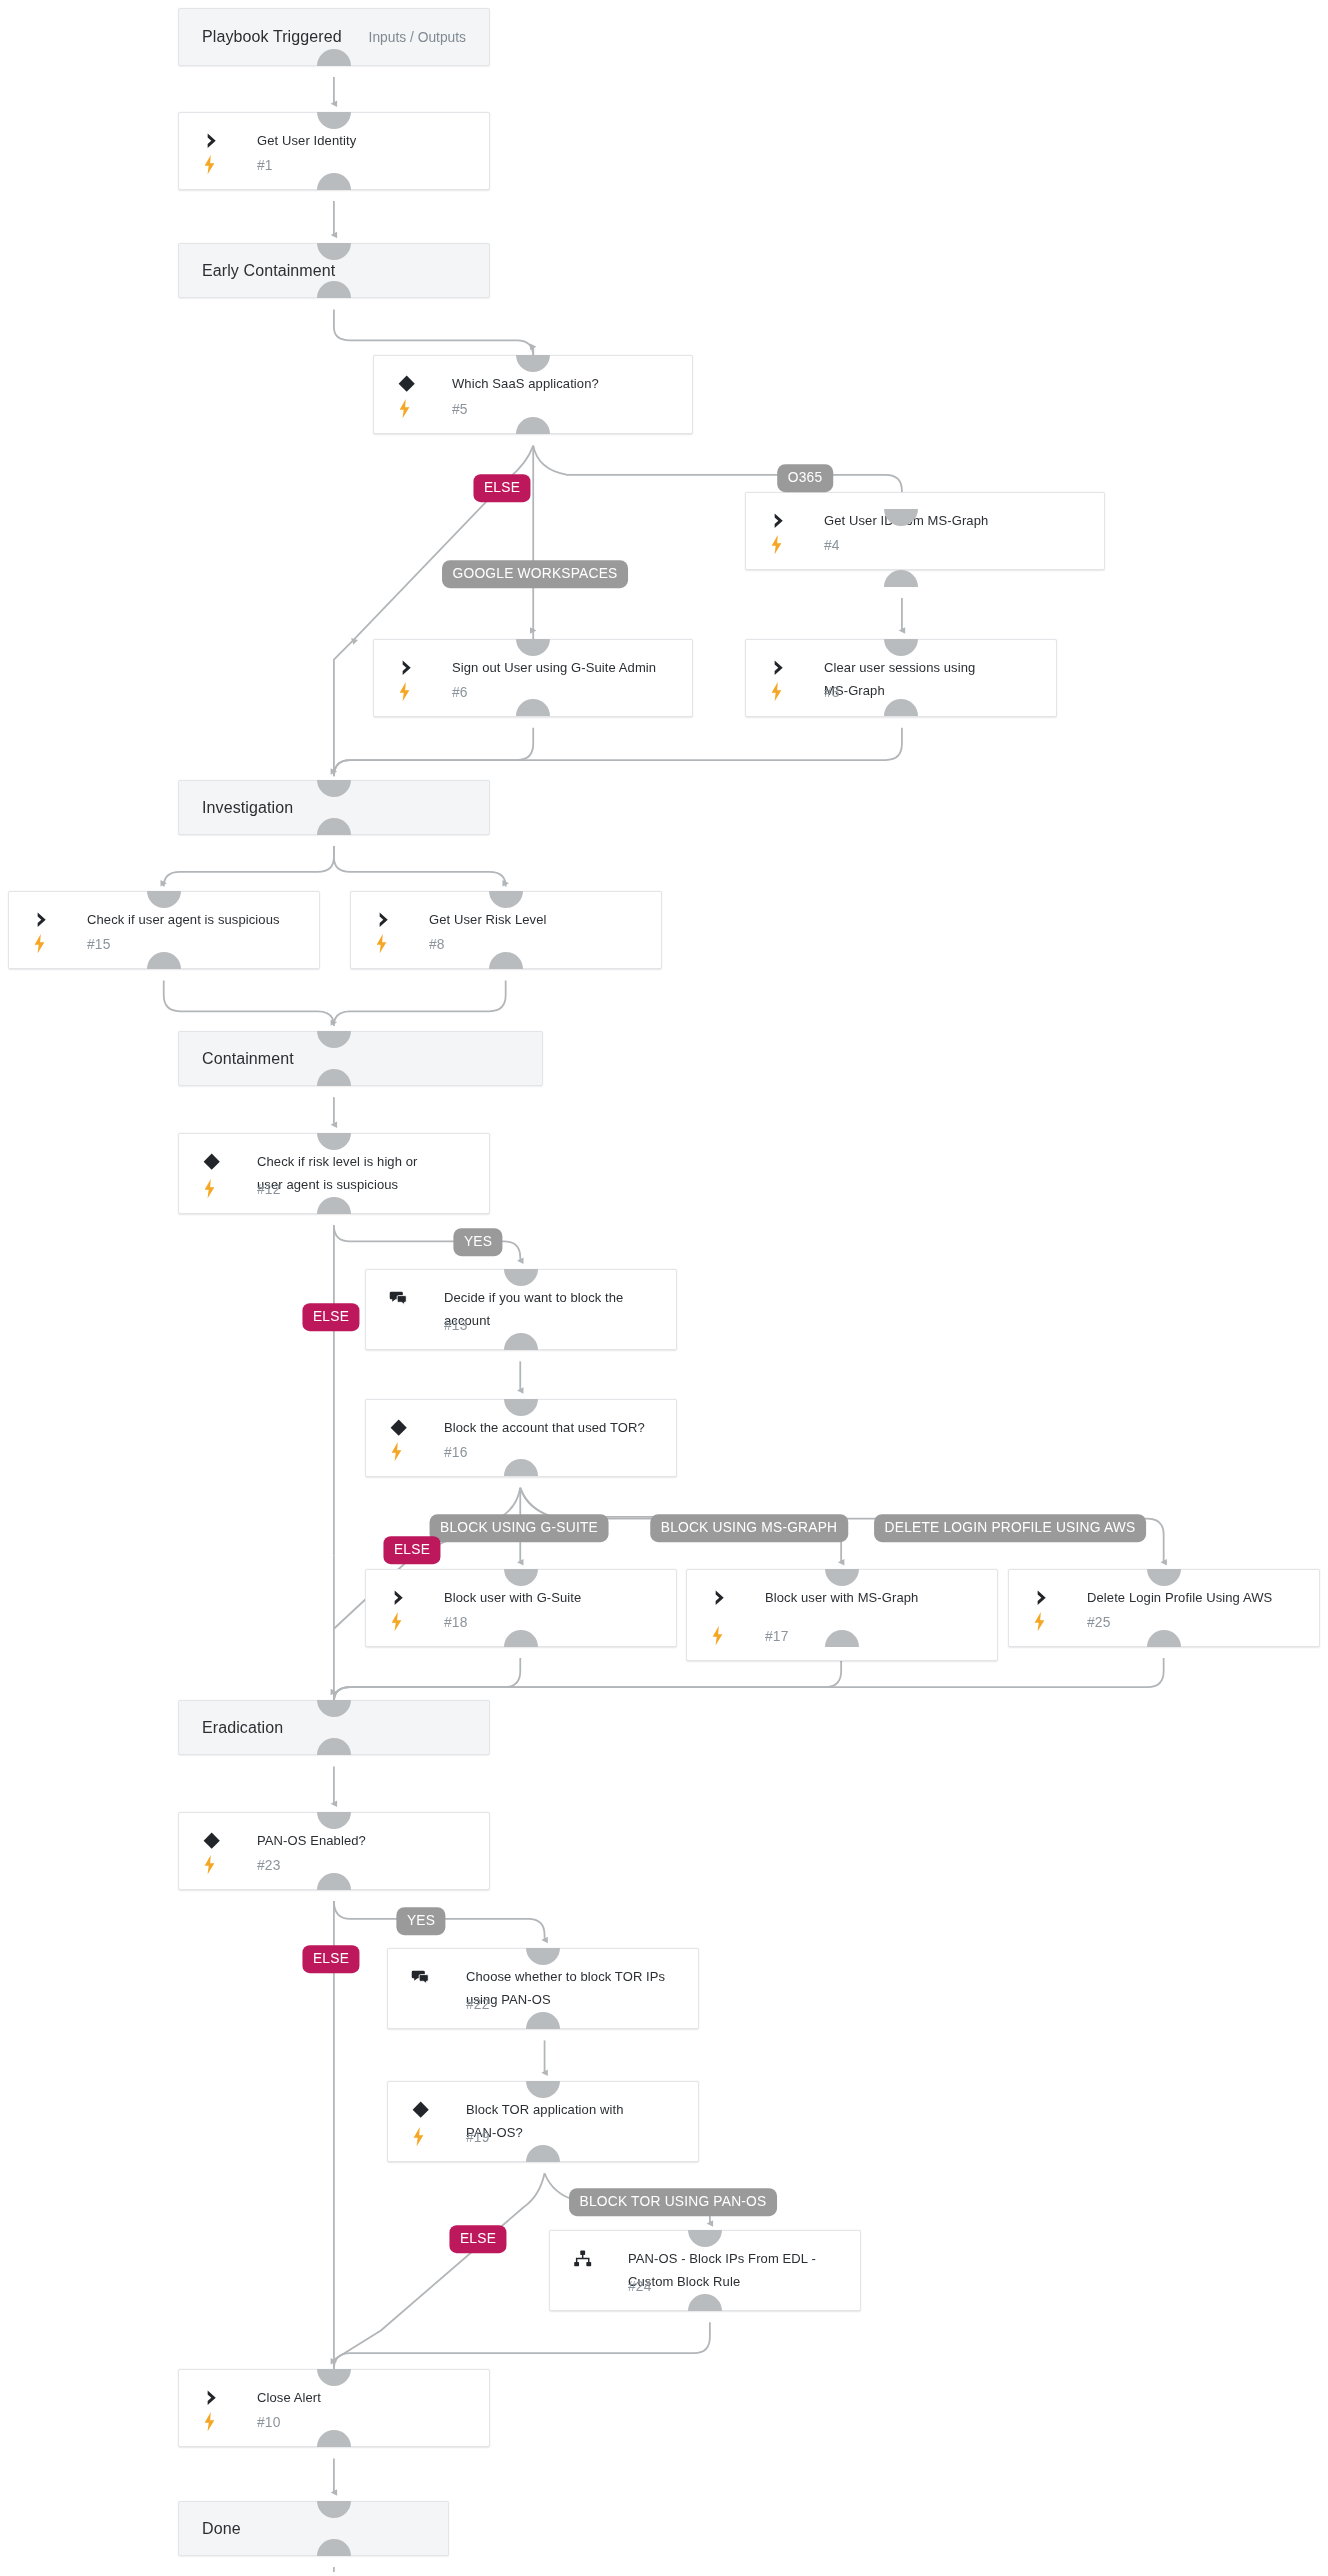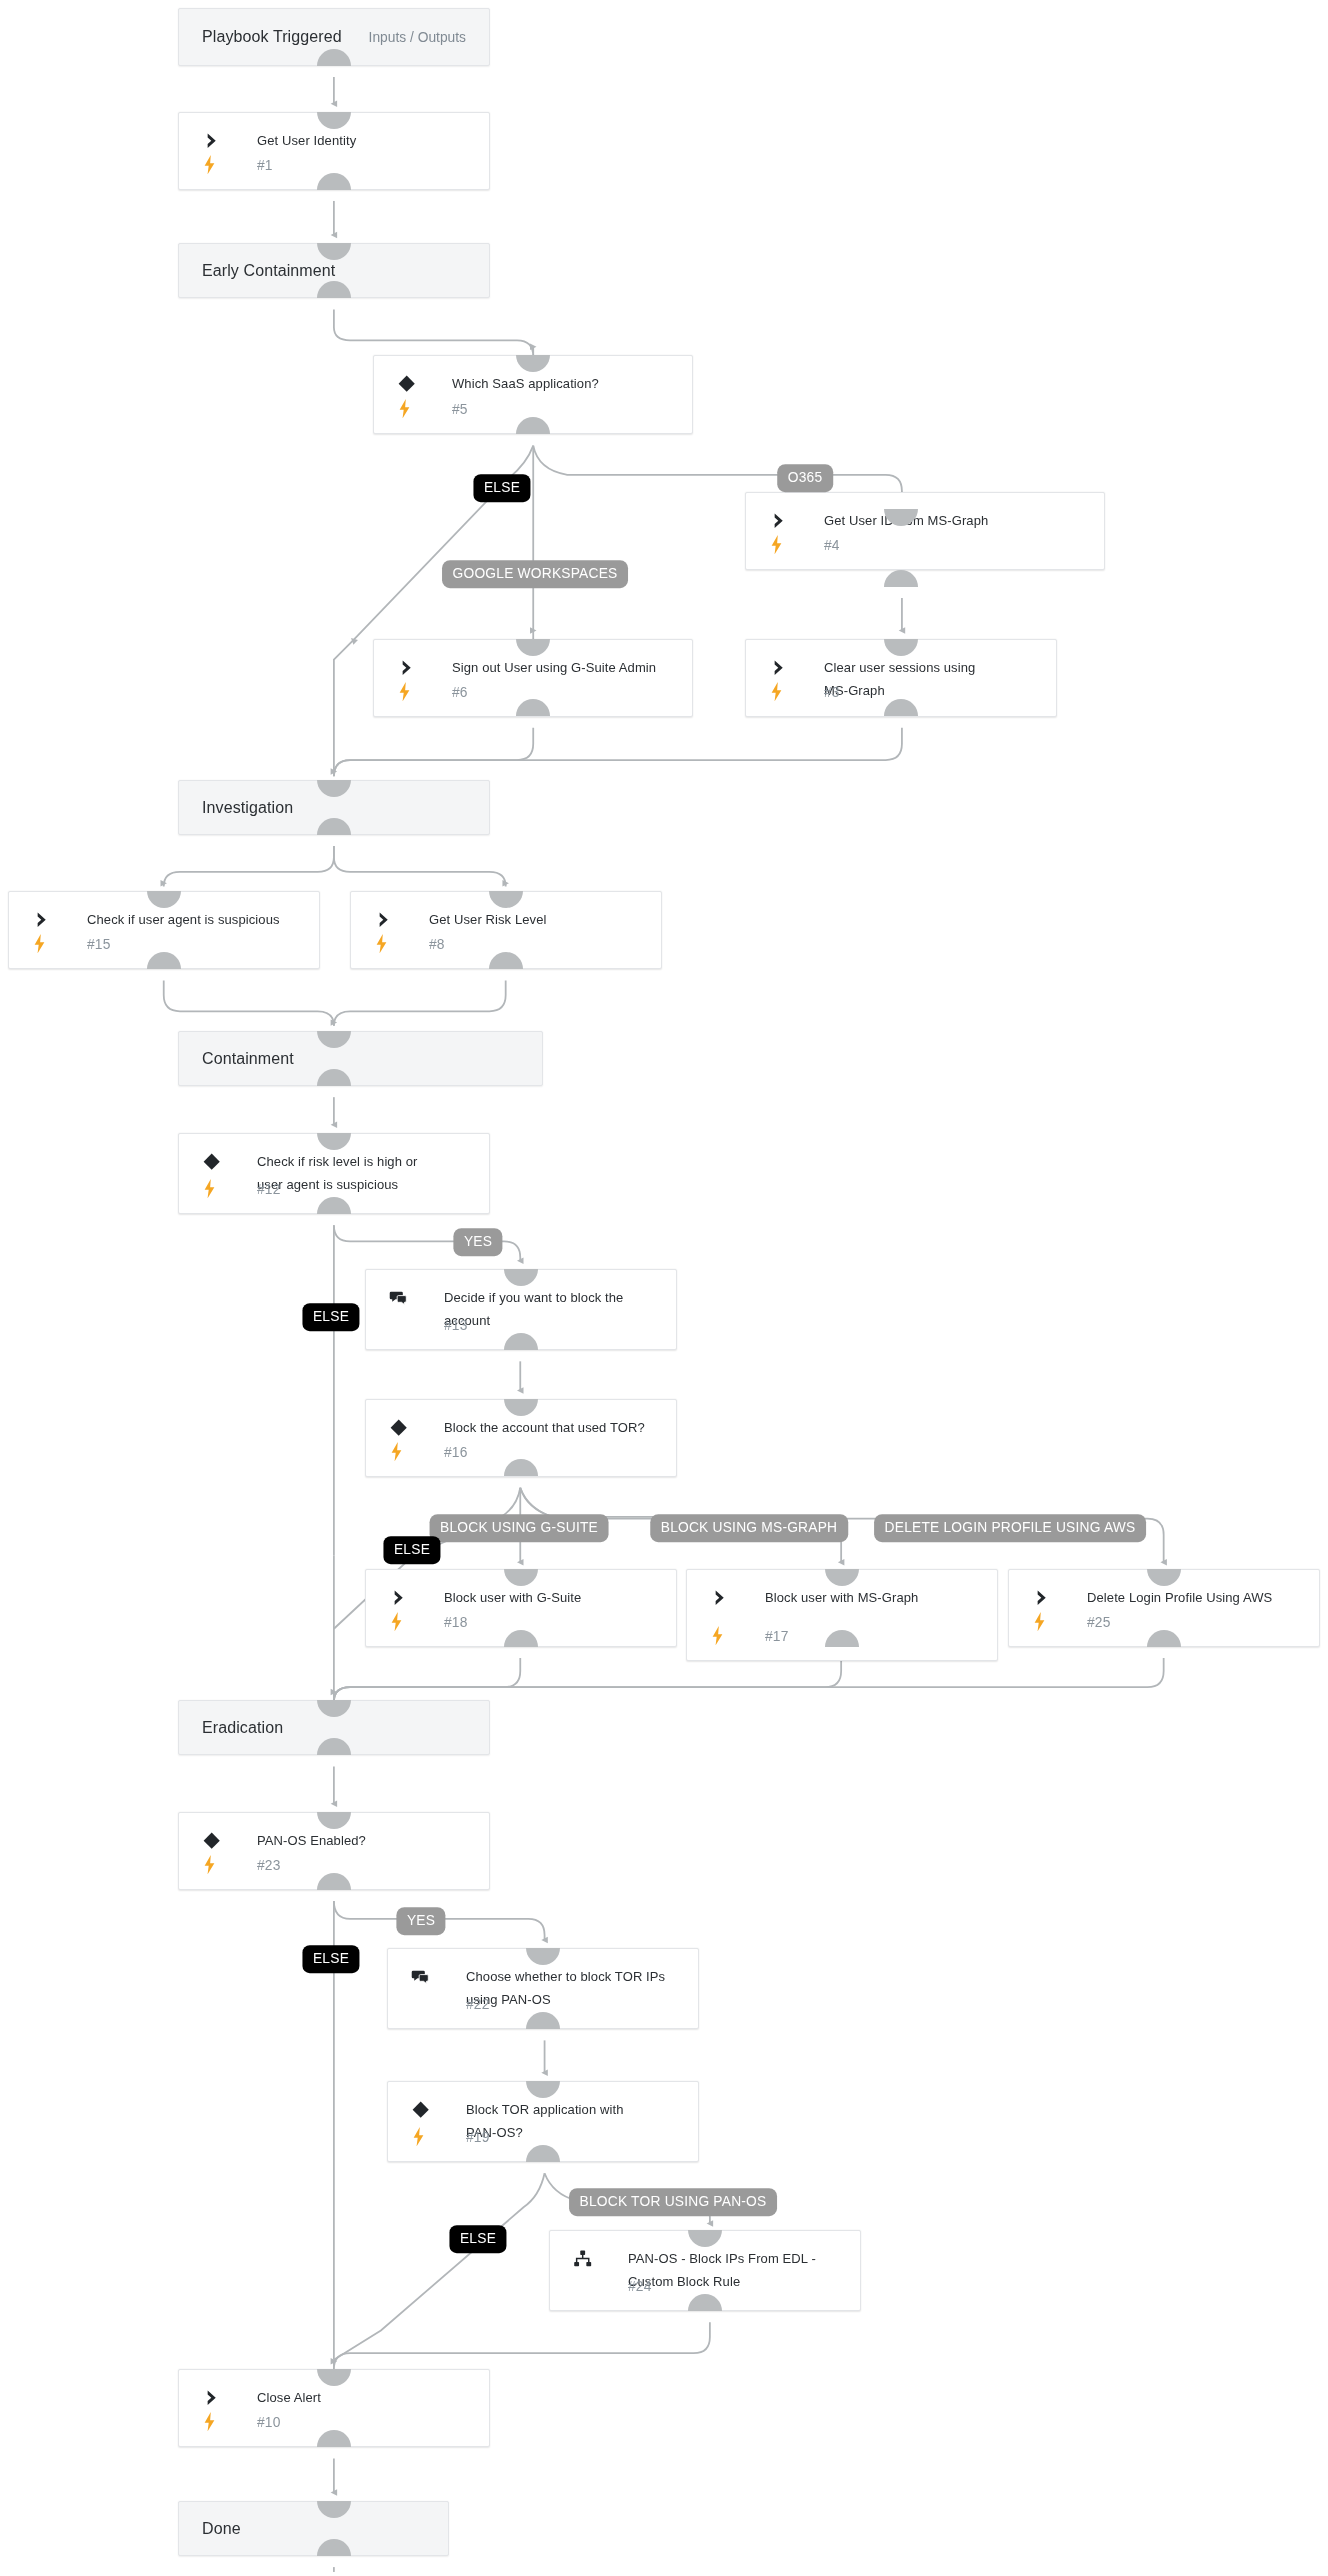--- a/index.html
+++ b/index.html
@@ -109,21 +109,21 @@
     padding: 0 10.5px;
     border-radius: 7.3px;
     font-size: 13.8px;
     color: #ffffff;
     white-space: nowrap;
     letter-spacing: 0.2px;
     z-index: 9;
     transform: translate(-50%, -50%);
   }
   .edge-label.gray  { background: #9a9a9a; border-radius: 8px; }
-  .edge-label.dark  { background: #000000; }
+  .edge-label.dark  { background: #be185d; }
 
   
   .knob {
     position: absolute;
     width: 34px;
     height: 17px;
     background: #b9bcbe;
     z-index: 6;
     transform: translateX(-50%);
   }

